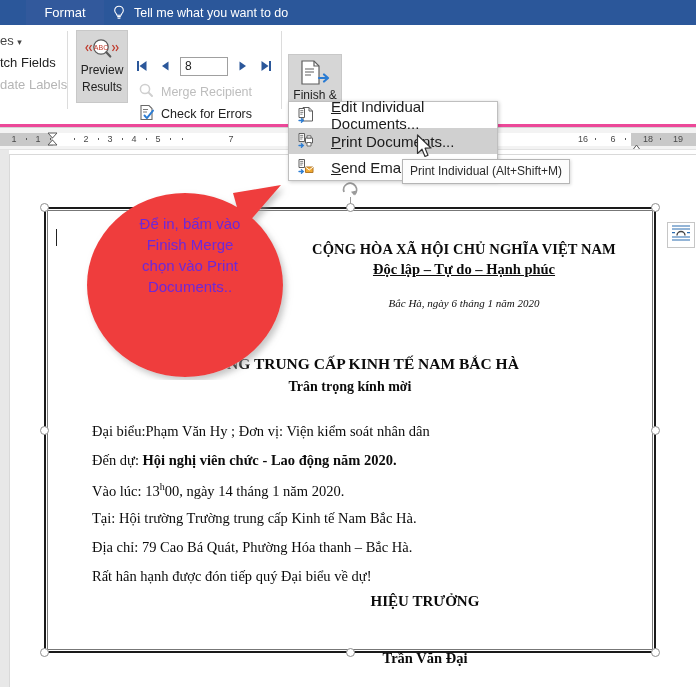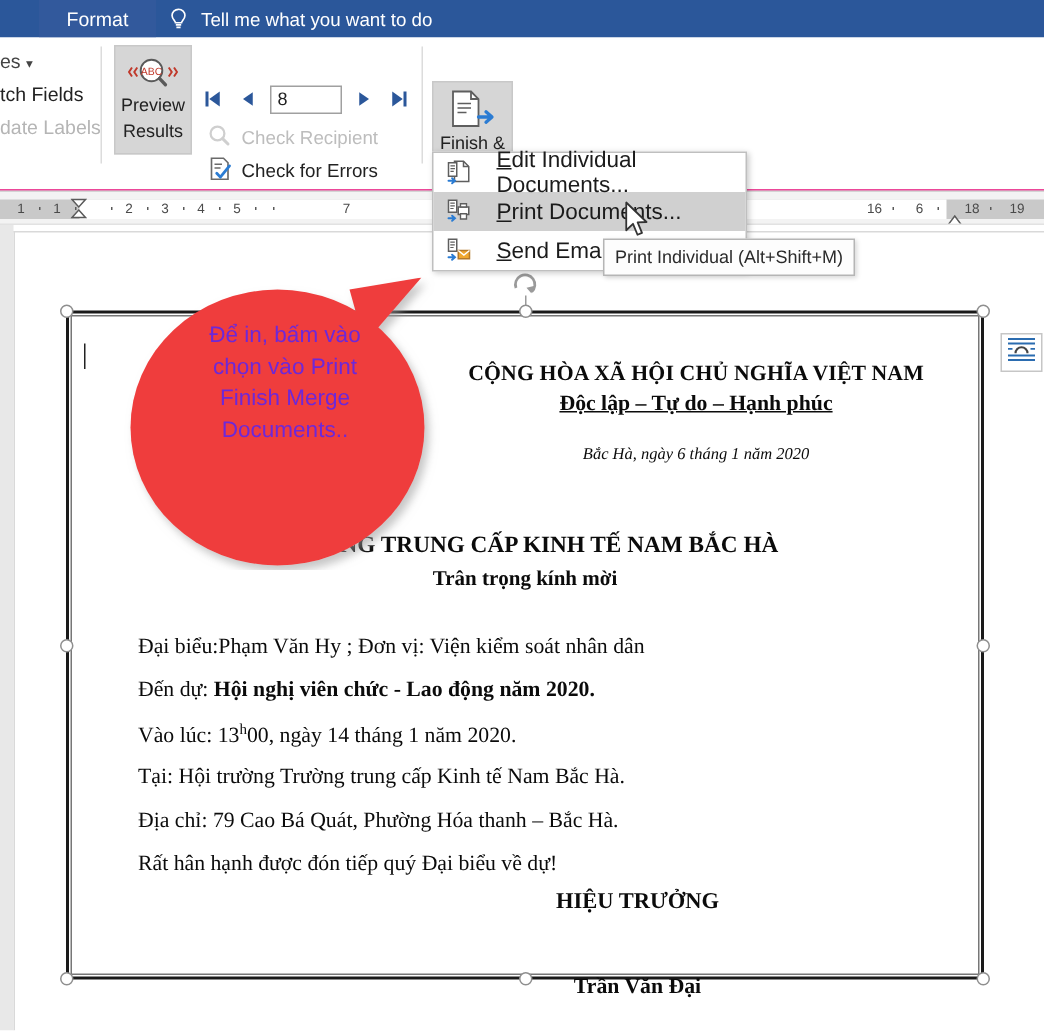--- a/index.html
+++ b/index.html
@@ -27,21 +27,21 @@
     display: flex; align-items: center; gap: 8px;
     color: #ffffff; font-size: 12.5px;
   }
   .bulb { width: 14px; height: 16px; position: relative; }
   .bulb svg { display: block; }
 
   
   .ribbon {
     position: absolute; left: 0; top: 25px; width: 696px; height: 103px;
     background: #ffffff;
-    border-bottom: 2px solid #ec4899;
+    border-bottom: 4px solid #ec4899;
   }
   .ribbon-underline {
     position: absolute; left: 0; top: 127px; width: 696px; height: 1px;
     background: #d4d4d4;
   }
 
   
   .grp-left { position: absolute; left: 0; top: 0; width: 118px; height: 102px; }
   .grp-left .row { position: absolute; left: 0; color: #444; font-size: 13px; white-space: nowrap; }
   .grp-left .r1 { top: 8px; }
@@ -298,21 +298,21 @@
       </span>
     </div>
 
     <div class="findrec">
       <span>
         <svg width="17" height="17" viewBox="0 0 17 17">
           <circle cx="7" cy="7" r="4.6" fill="none" stroke="#cfcfcf" stroke-width="1.5"></circle>
           <path d="M10.4 10.4 L14 14" stroke="#cfcfcf" stroke-width="2" stroke-linecap="round"></path>
         </svg>
       </span>
-      <span>Check Recipient</span>
+      <span>Merge Recipient</span>
     </div>
 
     <div class="checkerr">
       <span>
         <svg width="17" height="17" viewBox="0 0 17 17">
           <path d="M3 1.5 h8 l3 3 v11 h-11 z" fill="#ffffff" stroke="#6a6a6a" stroke-width="1.1"></path>
           <path d="M5 5.5 h5M5 8 h4" stroke="#6a6a6a" stroke-width=".9"></path>
           <path d="M6.5 11.5 l2.4 2.6 L15 6.6" fill="none" stroke="#2b7cd3" stroke-width="1.9" stroke-linecap="round" stroke-linejoin="round"></path>
         </svg>
       </span>
@@ -447,22 +447,22 @@
           <feDropShadow dx="3" dy="4" stdDeviation="3" flood-color="#999" flood-opacity="0.55"></feDropShadow>
         </filter>
       </defs>
       <g filter="url(#sh)">
         <path d="M158 8 L206 0 L168 44 Z" fill="#ef3e3e"></path>
         <ellipse cx="110" cy="100" rx="98" ry="92" fill="#ef3e3e"></ellipse>
       </g>
     </svg>
     <div class="callout-text">
       <div>Để in, bấm vào</div>
+      <div>Finish Merge</div>
       <div>chọn vào Print</div>
-      <div>Finish Merge</div>
       <div>Documents..</div>
     </div>
   </div>
 
   <div class="menu">
     <div class="menu-item">
       <span class="mi-icon">
         <svg width="17" height="18" viewBox="0 0 17 18">
           <path d="M6 1.5 h6 l3.5 3.5 v10 h-9.5 z" fill="#ffffff" stroke="#5e5e5e" stroke-width="1"></path>
           <path d="M12 1.5 v3.5 h3.5" fill="none" stroke="#5e5e5e" stroke-width="1"></path>

